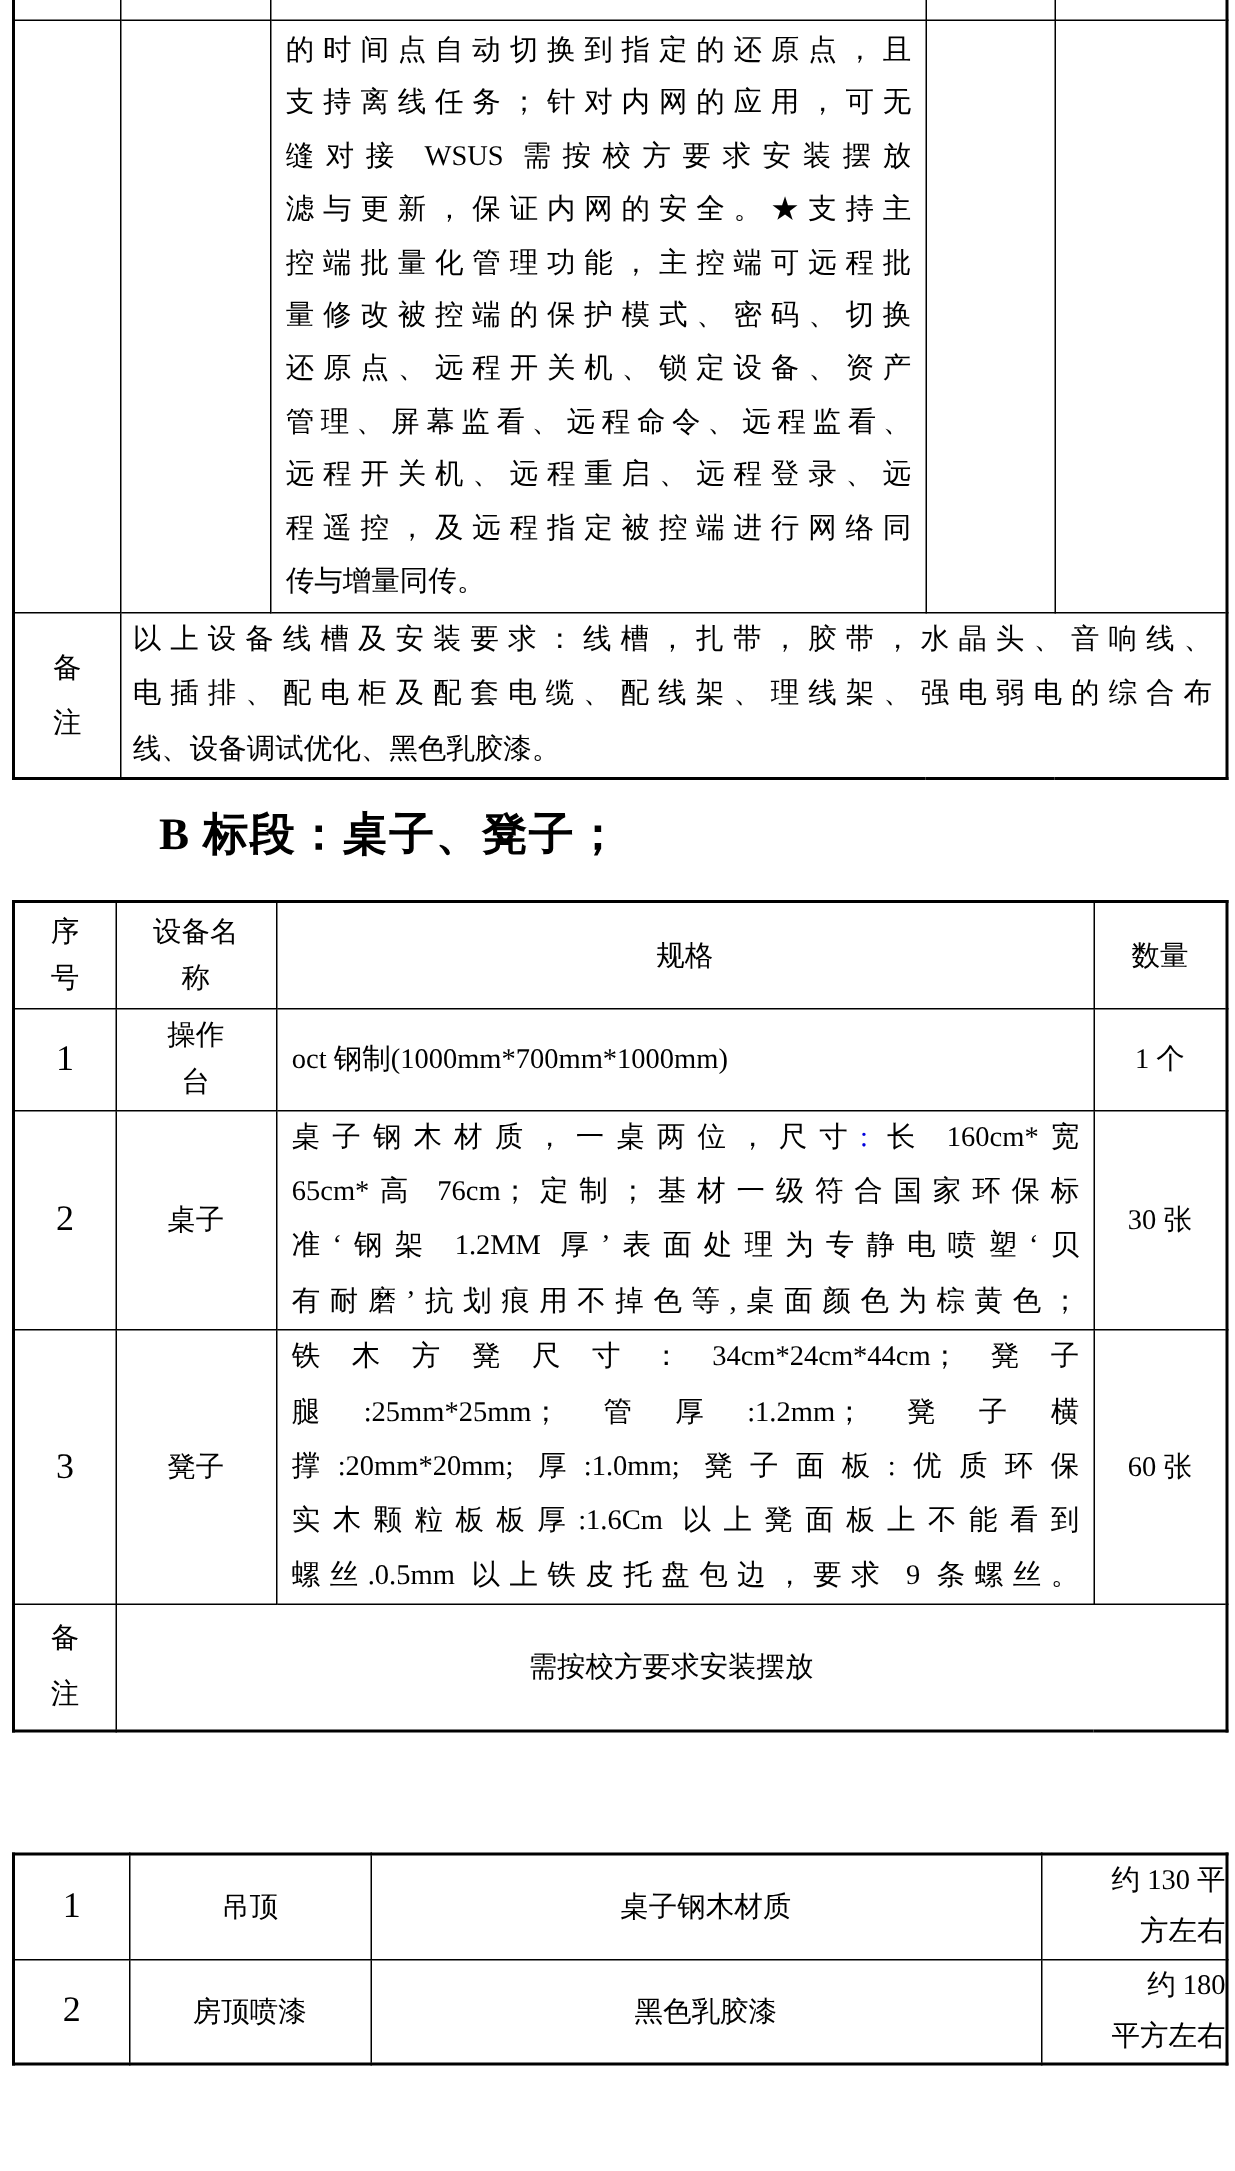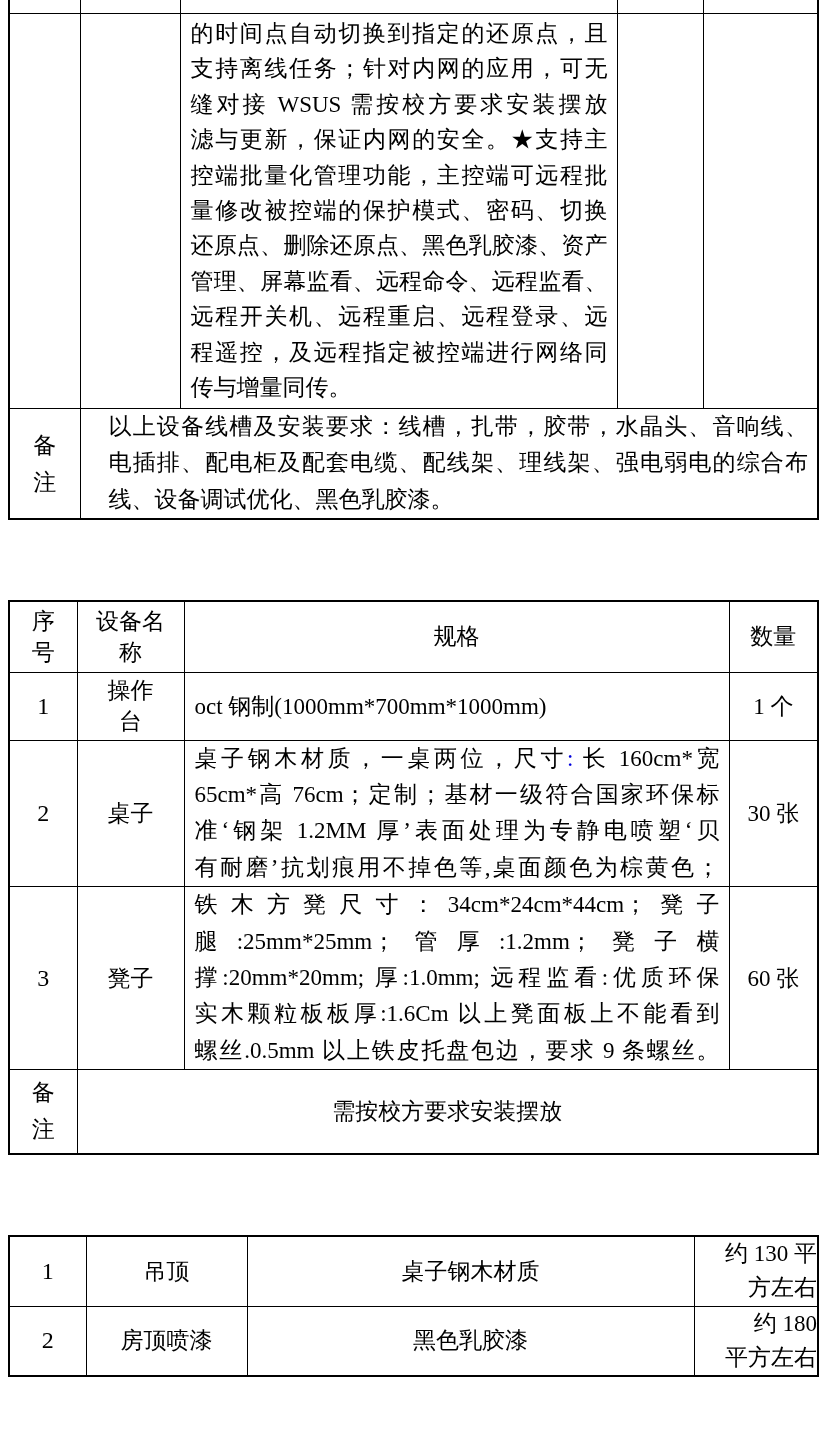--- a/index.html
+++ b/index.html
@@ -1,19 +1,19 @@
 <!DOCTYPE html>
 <html><head>
 <meta charset="utf-8">
 <style>
   html,body{margin:0;padding:0;background:#ffffff;}
   #page{position:relative;width:823px;height:1447px;background:#ffffff;overflow:hidden;
         font-family:"Liberation Serif","DejaVu Serif",serif;color:#000;}
   table{border-collapse:collapse;table-layout:fixed;position:absolute;background:#fff;}
-  td{border:1.5px solid #000;padding:0;vertical-align:middle;font-size:23px;color:#000;overflow:hidden;}
+  td{border:1.5px solid #000;padding:0;vertical-align:middle;font-size:19px;color:#000;overflow:hidden;}
   .outer{border:2px solid #000;}
   .tA{left:8px;top:-2px;width:809px;border-top:none;}
   .tB{left:8px;top:600px;width:809px;}
   .tC{left:8px;top:1235px;width:809px;}
   .center{text-align:center;}
   .speccell{vertical-align:top;padding:2px 9px 0 10px;}
   .speccell-mid{vertical-align:middle;padding:0 9px 0 10px;}
   .line{line-height:35.4px;white-space:nowrap;}
   .lh36 .line{line-height:36.4px;}
   .jl{text-align:justify;text-align-last:justify;white-space:normal;
@@ -51,43 +51,44 @@
     <tr style="height:395px">
       <td></td>
       <td></td>
       <td class="speccell">
         <div class="line jl">的时间点自动切换到指定的还原点，且</div>
         <div class="line jl">支持离线任务；针对内网的应用，可无</div>
         <div class="line jl">缝对接 WSUS 需按校方要求安装摆放</div>
         <div class="line jl">滤与更新，保证内网的安全。★支持主</div>
         <div class="line jl">控端批量化管理功能，主控端可远程批</div>
         <div class="line jl">量修改被控端的保护模式、密码、切换</div>
-        <div class="line jl">还原点、删除还原点、黑色乳胶漆、资产</div>
+        <div class="line jl">还原点、远程开关机、锁定设备、资产</div>
         <div class="line jl">管理、屏幕监看、远程命令、远程监看、</div>
         <div class="line jl">远程开关机、远程重启、远程登录、远</div>
         <div class="line jl">程遥控，及远程指定被控端进行网络同</div>
         <div class="line">传与增量同传。</div>
       </td>
       <td></td>
       <td></td>
     </tr>
     <tr style="height:108px">
       <td>
         <div class="stack37">备</div>
         <div class="stack37">注</div>
       </td>
-      <td colspan="4" class="speccell-mid lh36" style="padding-left:28px;">
+      <td colspan="4" class="speccell-mid lh36" style="padding-left:8px;">
         <div class="line jl">以上设备线槽及安装要求：线槽，扎带，胶带，水晶头、音响线、</div>
         <div class="line jl">电插排、配电柜及配套电缆、配线架、理线架、强电弱电的综合布</div>
         <div class="line">线、设备调试优化、黑色乳胶漆。</div>
       </td>
     </tr>
   </tbody>
     </table>
 
+  <div class="heading" style="top:536px;">B 标段：桌子、凳子；</div>
 
   <table class="tB outer">
     <colgroup>
       <col style="width:68px">
         <col style="width:107px">
         <col style="width:545px">
         <col style="width:89px">
     </colgroup>
     <tbody>
         <tr style="height:71px">
@@ -121,21 +122,21 @@
         <div class="line jl">有耐磨’抗划痕用不掉色等,桌面颜色为棕黄色；</div>
       </td>
       <td class="center">30 张</td>
     </tr>
     <tr style="height:181px">
       <td class="center num">3</td>
       <td class="center">凳子</td>
       <td class="speccell-mid lh36">
         <div class="line jl">铁木方凳尺寸：34cm*24cm*44cm；凳子</div>
         <div class="line jl">腿:25mm*25mm；管厚:1.2mm；凳子横</div>
-        <div class="line jl">撑:20mm*20mm; 厚:1.0mm; 远程监看:优质环保</div>
+        <div class="line jl">撑:20mm*20mm; 厚:1.0mm; 凳子面板:优质环保</div>
         <div class="line jl">实木颗粒板板厚:1.6Cm 以上凳面板上不能看到</div>
         <div class="line jl">螺丝.0.5mm 以上铁皮托盘包边，要求 9 条螺丝。</div>
       </td>
       <td class="center">60 张</td>
     </tr>
     <tr style="height:84px">
       <td class="center">
         <div class="stack37">备</div>
         <div class="stack37">注</div>
       </td>

